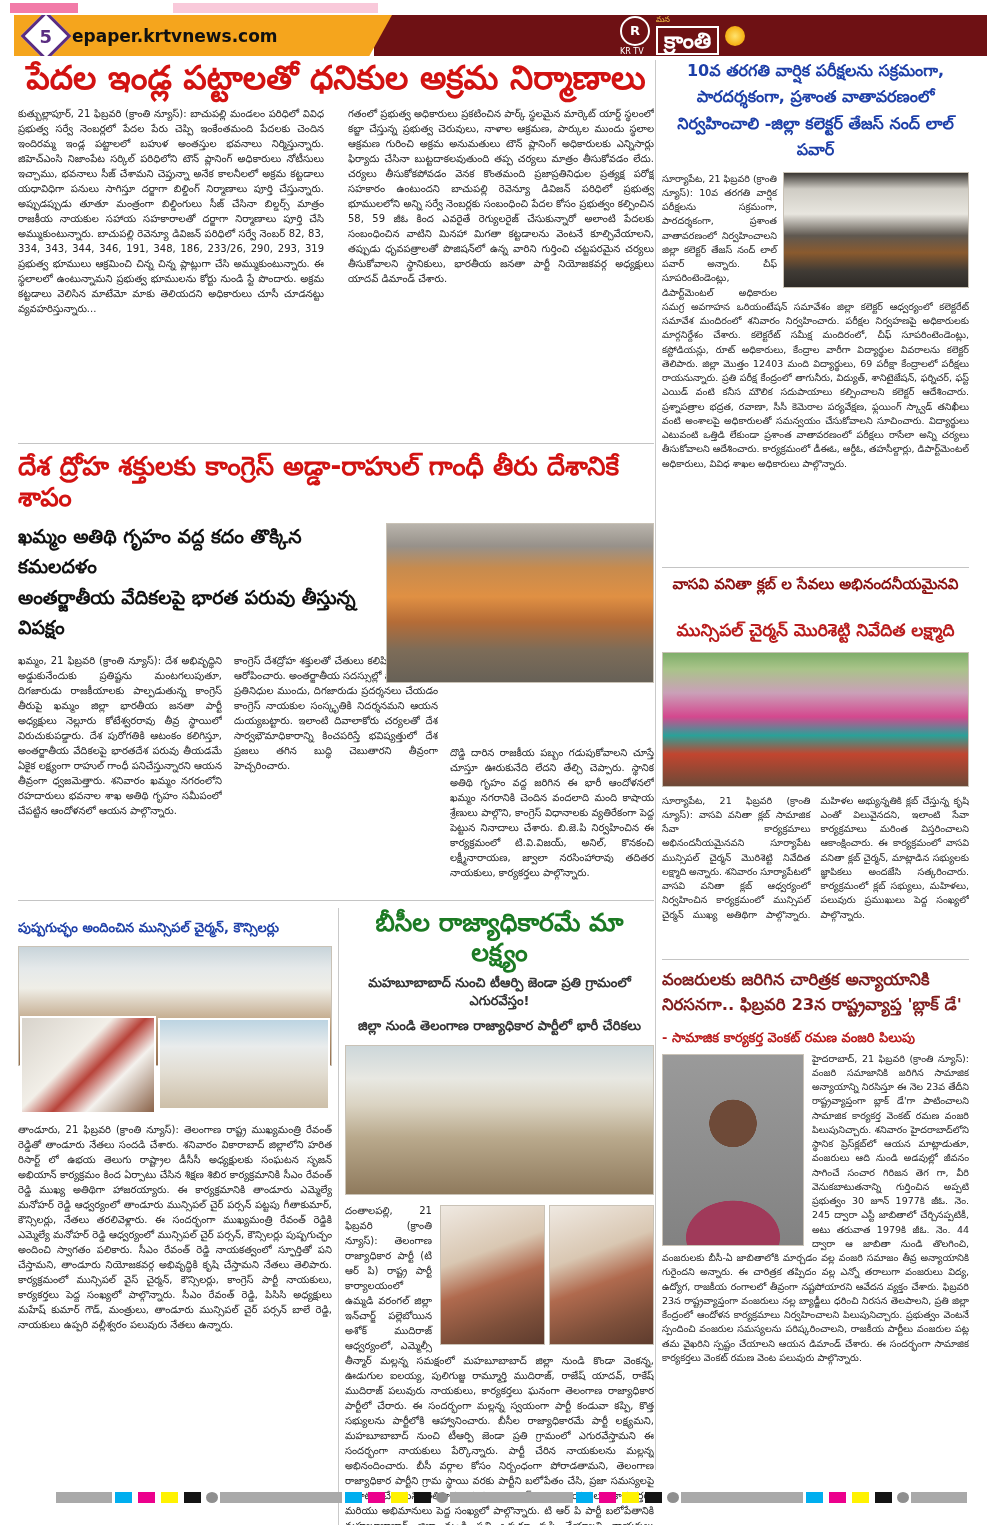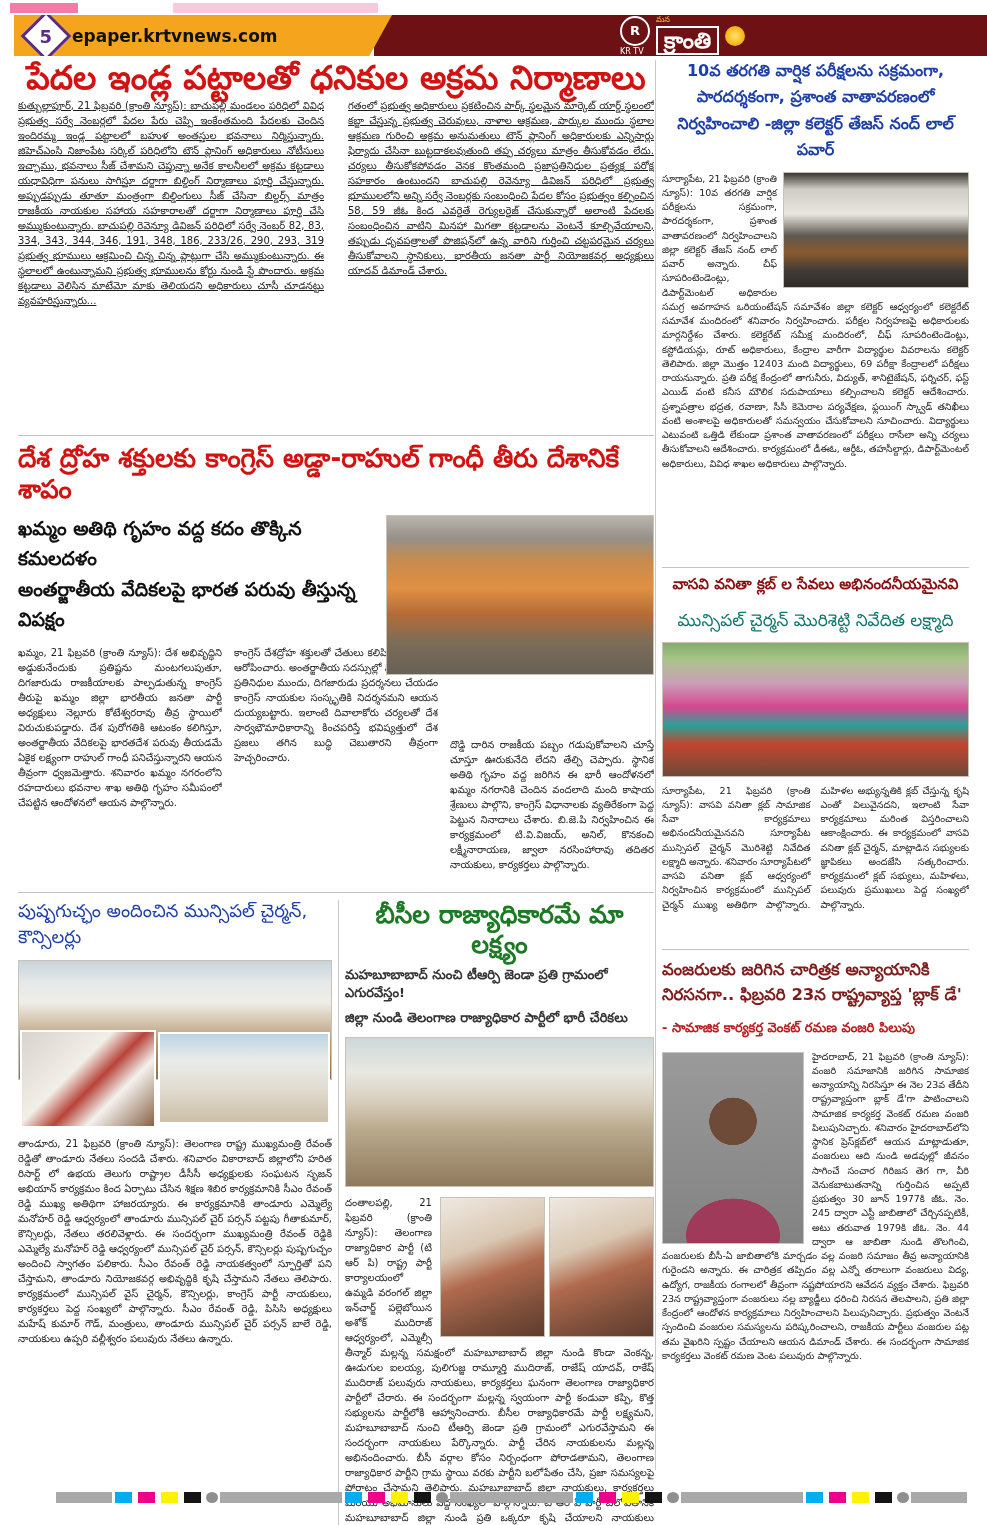--- a/index.html
+++ b/index.html
@@ -36,73 +36,73 @@
   
   .left-sec{position:absolute;top:58px;left:18px;width:636px;bottom:48px;}
   .right-sec{position:absolute;top:58px;left:662px;width:307px;bottom:48px;}
   .vdiv-main{position:absolute;top:60px;bottom:55px;left:655px;width:1px;background:#c9c9c9;}
   .hr{height:1px;background:#c4c4c4;margin:7px 0;}
   .body-txt{font-size:10px;line-height:1.5;text-align:justify;color:#222;overflow:hidden;}
   .photo{border:1px solid #c9c2b6;}
 
   
   .a1-headline{font-size:33px;font-weight:bold;color:#d21312;text-align:center;line-height:1.2;}
-  .a1-cols{display:flex;gap:24px;height:330px;text-decoration:underline;}
+  .a1-cols{display:flex;gap:24px;margin-top:8px;height:330px;}
   .a1-cols .body-txt{flex:1;}
 
   
   .a2-headline{font-size:26px;font-weight:bold;color:#d21312;line-height:1.2;margin-top:4px;}
   .a2-wrap{position:relative;margin-top:8px;height:372px;}
   .a2-sub{width:352px;font-size:19px;font-weight:bold;color:#111;line-height:1.6;}
   .a2-photo{position:absolute;right:0;top:2px;width:266px;height:158px;
             background:linear-gradient(180deg,#b9b4ac 0%,#97918a 14%,#c78b4e 28%,#e09043 46%,#b56c37 62%,#7d6c58 80%,#676157 100%);}
   .a2-cols{display:flex;gap:12px;margin-top:10px;height:282px;}
   .a2-cols .body-txt{flex:1;}
   .a2-cols .c3{padding-top:92px;}
 
   
   .bottom-row{display:flex;margin-top:4px;}
   .b-left{width:314px;}
   .b-vdiv{width:1px;background:#c9c9c9;margin:0 6px;}
   .b-mid{flex:1;}
 
   .a3-headline{font-size:22px;font-weight:bold;color:#1d3fa8;line-height:1.35;}
-  .a3-sub{font-size:18px;font-weight:normal;color:#1d3fa8;margin-top:0;}
+  .a3-sub{font-size:13px;font-weight:bold;color:#1d3fa8;margin-top:12px;}
   .a3-collage{position:relative;height:168px;margin-top:8px;}
   .a3-main{position:absolute;inset:0 0 48px 0;
            background:linear-gradient(180deg,#c8d4da 0%,#e5e9ea 18%,#efeee7 35%,#b99a77 68%,#96704f 100%);}
   .a3-in1{position:absolute;left:2px;bottom:0;width:132px;height:94px;border:2px solid #fff;
           background:linear-gradient(135deg,#d8d3cb 0%,#f2efe8 40%,#b8433a 55%,#f4f2ee 70%,#8a6248 100%);}
   .a3-in2{position:absolute;right:2px;bottom:4px;width:168px;height:88px;border:2px solid #fff;
           background:linear-gradient(180deg,#bcd4e2 0%,#e9ecec 30%,#e2ddd2 60%,#cdbfa8 100%);}
   .a3-body{margin-top:8px;height:332px;}
 
   .a4-headline{font-size:25px;font-weight:bold;color:#1c7a24;text-align:center;line-height:1.2;}
-  .a4-sub{font-size:13px;font-weight:bold;color:#333;text-align:left;margin-top:7px;}
+  .a4-sub{font-size:13px;font-weight:bold;color:#333;text-align:center;margin-top:7px;}
   .a4-photo{height:148px;margin-top:9px;
             background:linear-gradient(180deg,#cdd7da 0%,#e8e8e2 22%,#dad3c2 40%,#b9a98c 62%,#8f7a5d 100%);}
   .a4-body{margin-top:8px;height:370px;}
   .a4-float{float:right;width:214px;height:140px;margin:2px 0 4px 8px;display:flex;gap:4px;}
   .a4-float .ph{flex:1;background:linear-gradient(160deg,#efe9e2 0%,#d9c7b2 35%,#b06a4e 55%,#7d4f3a 80%,#5e3c2e 100%);}
 
   
   .r-head-blue{font-size:16px;font-weight:bold;color:#1d3fa8;text-align:center;line-height:1.65;}
   .r1-body{margin-top:8px;height:388px;font-size:9.5px;}
   .r1-photo{float:right;width:184px;height:114px;margin:0 0 4px 6px;
             background:linear-gradient(180deg,#3a3632 0%,#cfccc4 14%,#e8e6df 36%,#5f5850 55%,#8a5a2e 70%,#403b35 86%,#2e2b28 100%);}
 
   .r2-h1{font-size:15px;font-weight:bold;color:#8a1010;text-align:center;margin-top:6px;}
-  .r2-h2{font-size:17px;font-weight:normal;color:#0f766e;text-align:center;margin-top:14px;}
+  .r2-h2{font-size:17px;font-weight:bold;color:#b91c1c;text-align:center;margin-top:24px;}
   .r2-photo{height:133px;margin-top:8px;
             background:linear-gradient(180deg,#7fae6a 0%,#a9c489 12%,#caa0b8 30%,#d4488e 48%,#2aa198 62%,#c2452f 76%,#6d4a38 100%);}
   .r2-body{margin-top:7px;height:158px;font-size:9.5px;column-count:2;column-gap:10px;}
 
   .r3-headline{font-size:16.5px;font-weight:bold;color:#7f1d1d;line-height:1.55;margin-top:6px;}
   .r3-byline{font-size:13px;font-weight:bold;color:#b91c1c;margin-top:12px;}
-  .r3-body{margin-top:12px;height:438px;font-size:9.5px;}
+  .r3-body{margin-top:4px;height:438px;font-size:9.5px;}
   .r3-photo{float:left;width:140px;height:190px;margin:2px 8px 4px 0;
             background:
               radial-gradient(ellipse 52% 30% at 50% 96%, #a03a5a 0%, #a03a5a 64%, rgba(0,0,0,0) 65%),
               radial-gradient(circle 24px at 50% 36%, #6e4a38 0%, #6e4a38 98%, rgba(0,0,0,0) 100%),
               linear-gradient(180deg,#9a9a9a 0%,#8d8d8d 55%,#828282 100%);}
 
   
   .color-bar{position:absolute;left:56px;right:20px;bottom:22px;height:11px;display:flex;align-items:center;}
   .cb-seg{height:11px;}
   .cb-patch{width:17px;height:11px;margin:0 3px;flex:0 0 auto;}

